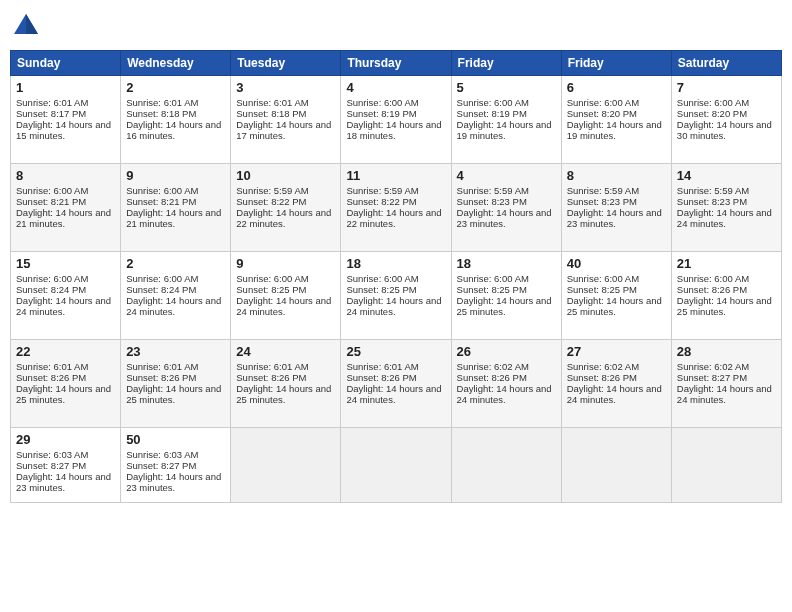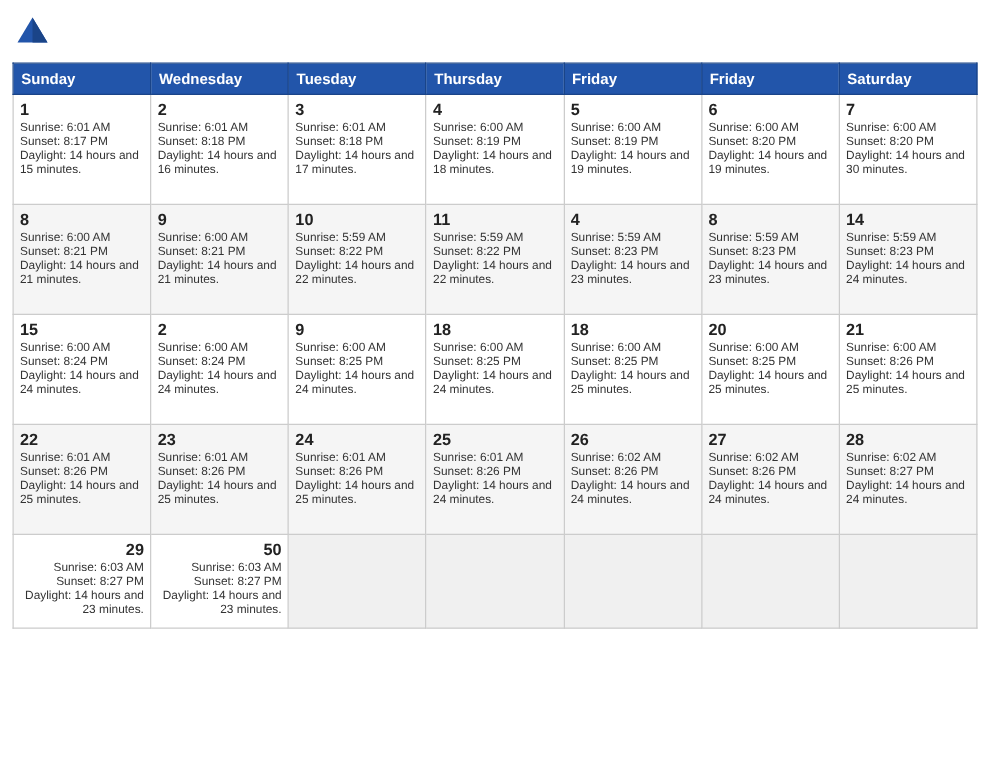--- a/index.html
+++ b/index.html
@@ -87,21 +87,20 @@
       font-weight: bold;
       color: #222;
       display: block;
       margin-bottom: 2px;
     }
     .empty-cell {
       background: #f0f0f0 !important;
     }
     .last-row td {
       height: 75px;
-      text-align: right;
     }
   </style>
 </head>
 <body>
 
 <div class="page">
   <div class="header">
     <div class="logo">
       <svg class="logo-icon" viewBox="0 0 40 40">
         <polygon points="20,5 35,30 5,30" fill="#2255aa"></polygon>
@@ -244,21 +243,21 @@
         <span>Sunset: 8:25 PM</span><br>
         <span>Daylight: 14 hours and 24 minutes.</span>
       </td>
           <td>
         <span class="day-num">18</span>
         <span>Sunrise: 6:00 AM</span><br>
         <span>Sunset: 8:25 PM</span><br>
         <span>Daylight: 14 hours and 25 minutes.</span>
       </td>
           <td>
-        <span class="day-num">20</span>
+        <span class="day-num">40</span>
         <span>Sunrise: 6:00 AM</span><br>
         <span>Sunset: 8:25 PM</span><br>
         <span>Daylight: 14 hours and 25 minutes.</span>
       </td>
           <td>
         <span class="day-num">21</span>
         <span>Sunrise: 6:00 AM</span><br>
         <span>Sunset: 8:26 PM</span><br>
         <span>Daylight: 14 hours and 25 minutes.</span>
       </td>

